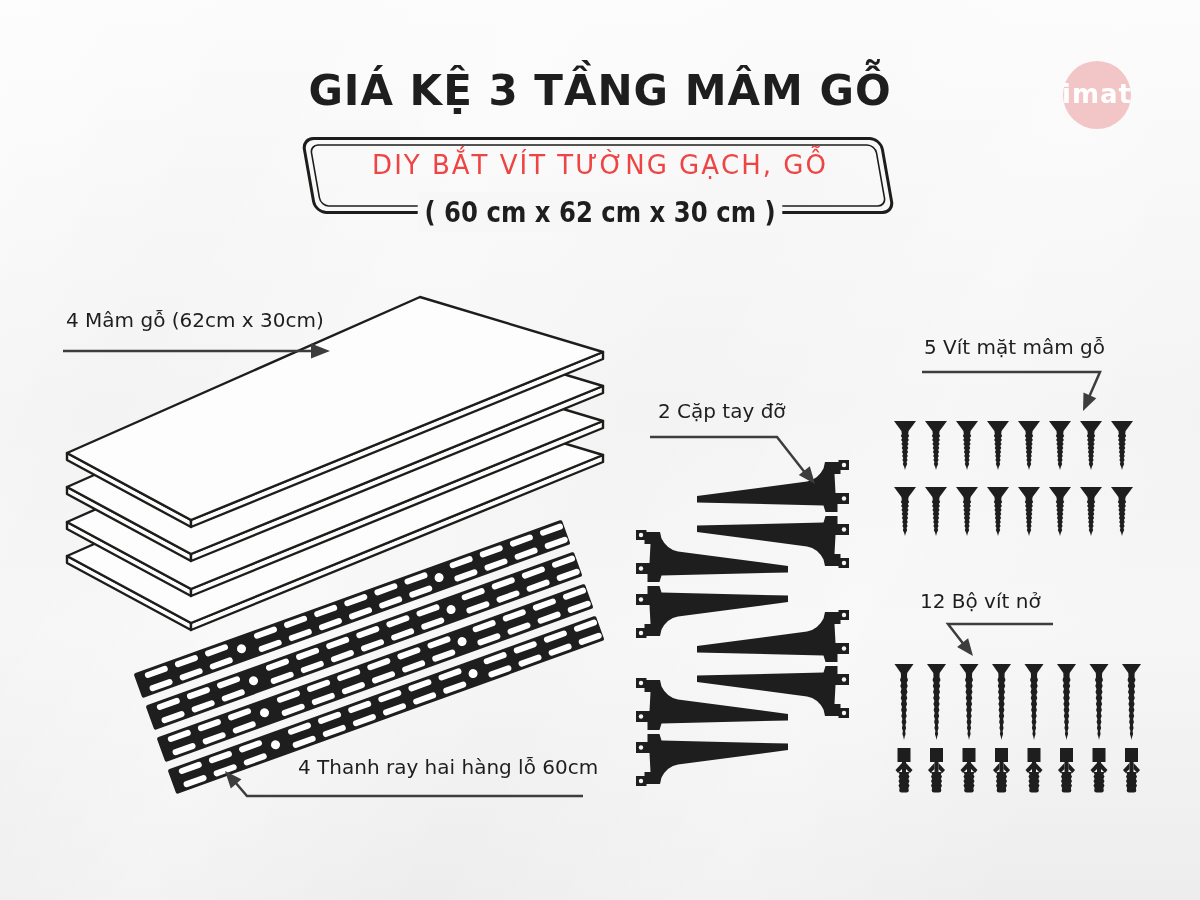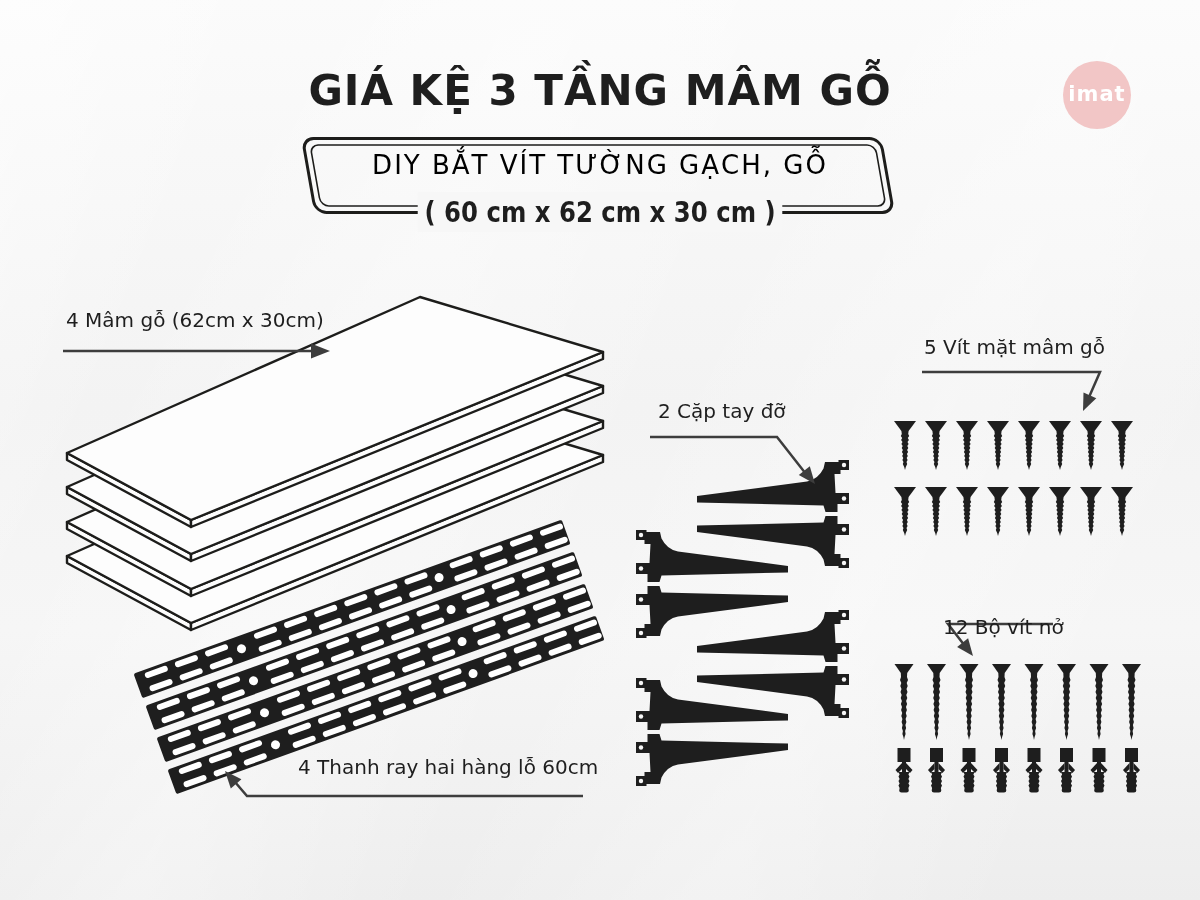--- a/index.html
+++ b/index.html
@@ -15,36 +15,36 @@
     background:linear-gradient(115deg,rgba(255,255,255,.5) 0%,rgba(255,255,255,0) 18%,rgba(255,255,255,.35) 34%,rgba(255,255,255,0) 52%,rgba(255,255,255,.3) 70%,rgba(255,255,255,0) 88%);
   }
   .abs{position:absolute;}
   .title{
     left:0;right:0;top:66px;text-align:center;
     font-size:42px;font-weight:bold;letter-spacing:1px;
     white-space:nowrap;
   }
   .badge-line1{
     left:0;right:0;top:150px;text-align:center;
-    font-size:26px;letter-spacing:2px;white-space:nowrap;color:#000000;
+    font-size:26px;letter-spacing:2px;white-space:nowrap;color:#ef4444;
   }
   .badge-dim-wrap{
     left:0;right:0;top:192px;display:flex;justify-content:center;align-items:center;
   }
   .badge-dim{
     font-size:29px;font-weight:bold;white-space:nowrap;
     background:#f7f7f7;padding:2px 8px;line-height:36px;
     transform:scaleX(.84);transform-origin:center;
   }
   .logo{
     left:1063px;top:61px;width:68px;height:68px;border-radius:50%;
     background:#f2c6c6;display:flex;align-items:center;justify-content:center;
   }
   .logo span{
-    color:#ffffff;font-size:21px;font-weight:bold;letter-spacing:1px;
+    color:#ffffff;font-size:26px;font-weight:bold;letter-spacing:1px;
     transform:translateY(-1px);
   }
   .part-label{
     font-size:20px;white-space:nowrap;color:#1e1e1e;
   }
   svg{display:block;}
   .canvas{left:0;top:0;}
 </style>
 </head>
 <body>
@@ -232,13 +232,13 @@
 </div>
 
 <div class="abs logo">
   <span>imat</span>
 </div>
 
 <div class="abs part-label" style="left:66px;top:308px;text-align:center;">4 Mâm gỗ (62cm x 30cm)</div>
 <div class="abs part-label" style="left:658px;top:399px;">2 Cặp tay đỡ</div>
 <div class="abs part-label" style="left:924px;top:335px;">5 Vít mặt mâm gỗ</div>
 <div class="abs part-label" style="left:298px;top:755px;">4 Thanh ray hai hàng lỗ 60cm</div>
-<div class="abs part-label" style="left:943px;top:589px;margin-top:26px;">12 Bộ vít nở</div>
+<div class="abs part-label" style="left:920px;top:589px;">12 Bộ vít nở</div>
 
 </body></html>

